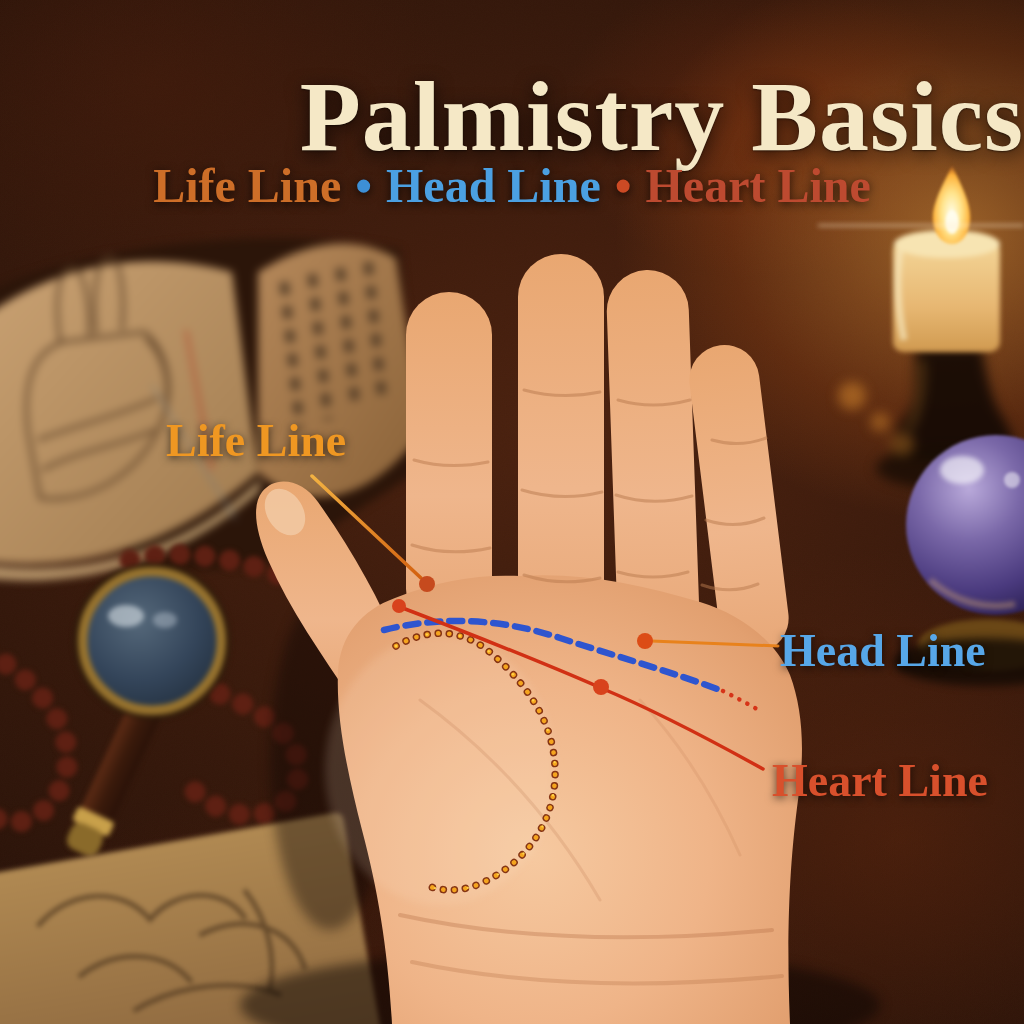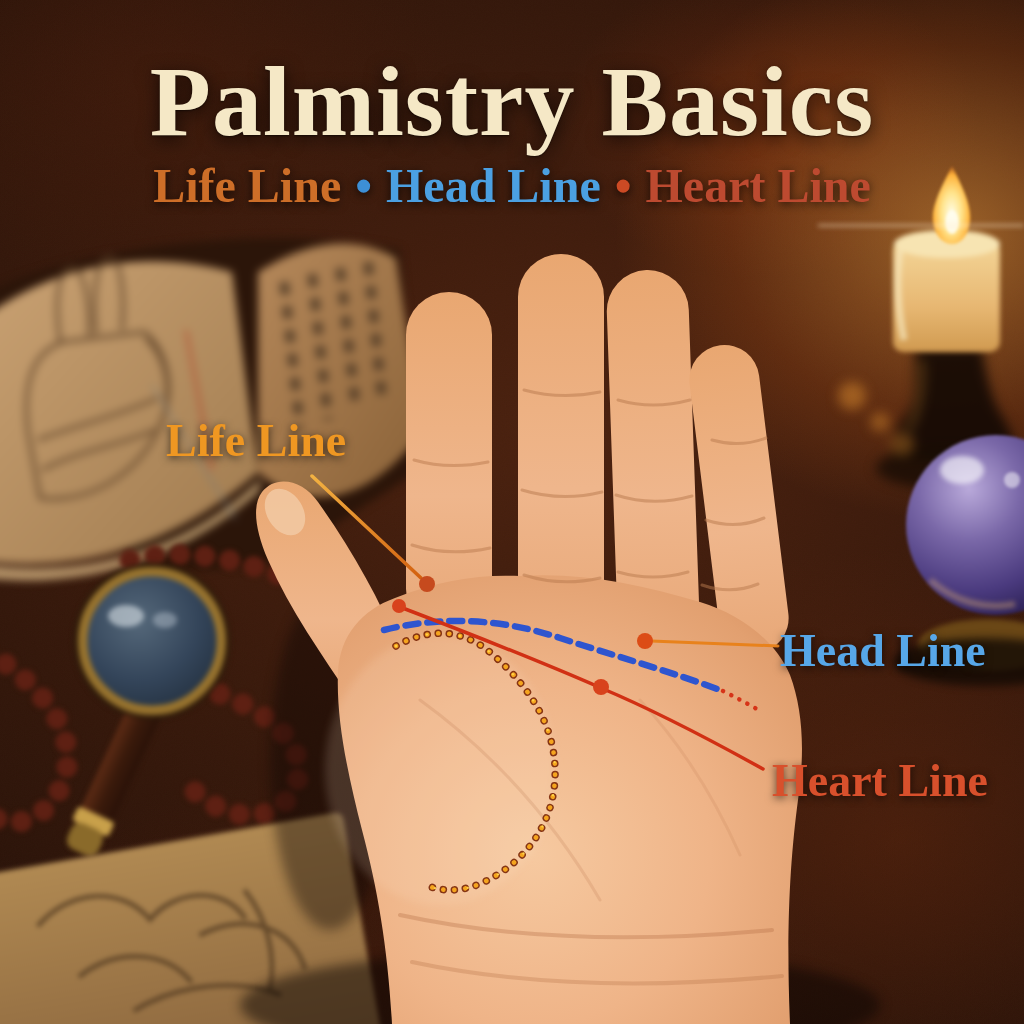--- a/index.html
+++ b/index.html
@@ -13,21 +13,21 @@
       radial-gradient(520px 420px at 88% 82%, rgba(100,40,14,.45), transparent 70%),
       radial-gradient(620px 320px at 40% 96%, rgba(70,28,12,.55), transparent 70%),
       radial-gradient(1200px 900px at 55% 42%, rgba(90,40,18,.75), transparent),
       #1c0d07;
   }
   svg{position:absolute;left:0;top:0;}
   .b1{filter:blur(1.5px);} .b2{filter:blur(2.5px);} .b3{filter:blur(4px);} .b4{filter:blur(6px);}
   .vignette{position:absolute;inset:0;pointer-events:none;
     background:radial-gradient(140% 140% at 50% 45%, transparent 55%, rgba(8,3,2,.58) 100%);}
   .txt{position:absolute;font-weight:700;white-space:nowrap;}
-  .title{left:0;right:0;top:44px;text-align:center;font-size:100px;letter-spacing:1px;
+  .title{left:0;right:0;top:59px;text-align:right;font-size:100px;letter-spacing:1px;
     color:#f5e8c6;text-shadow:0 4px 18px rgba(0,0,0,.65), 0 1px 2px rgba(0,0,0,.5);}
   .subtitle{left:0;right:0;top:158px;text-align:center;font-size:48px;
     text-shadow:0 2px 10px rgba(0,0,0,.7);}
   .sub-life{color:#cd6e28;}
   .sub-head{color:#4ba0e2;}
   .sub-heart{color:#bd4a30;}
   .dot1{color:#3d8fd6;padding:0 14px;}
   .dot2{color:#cc4a24;padding:0 14px;}
   .lbl{font-size:46px;text-shadow:0 2px 8px rgba(0,0,0,.65);}
   .lbl-life{left:166px;top:414px;color:#ef9722;}

